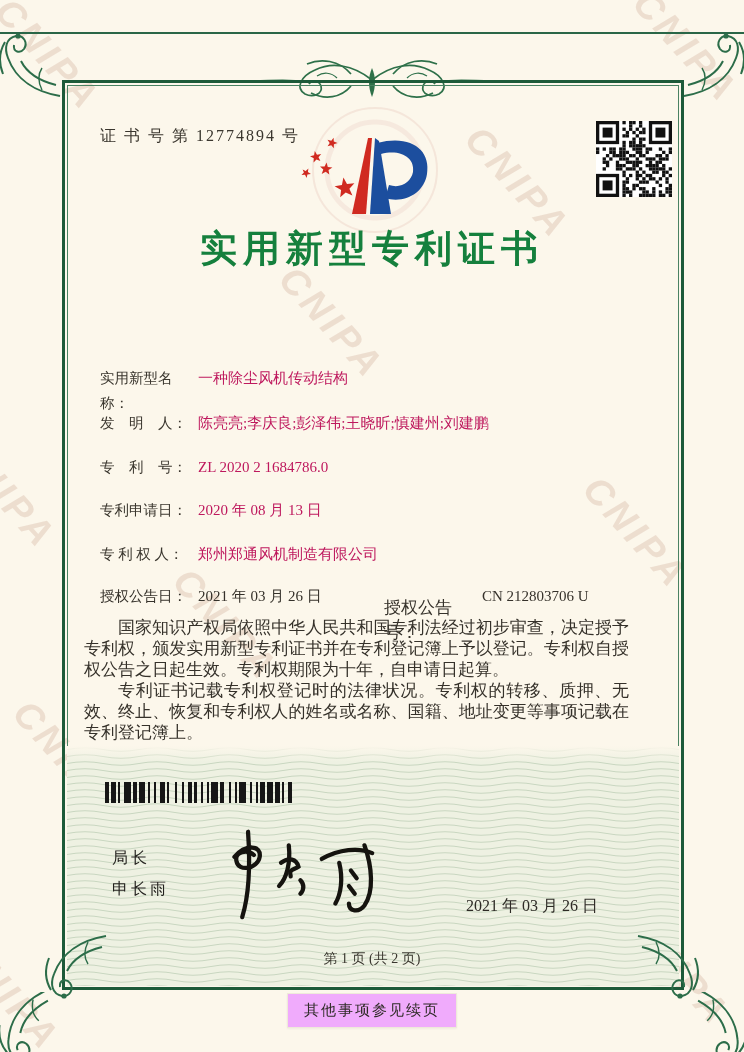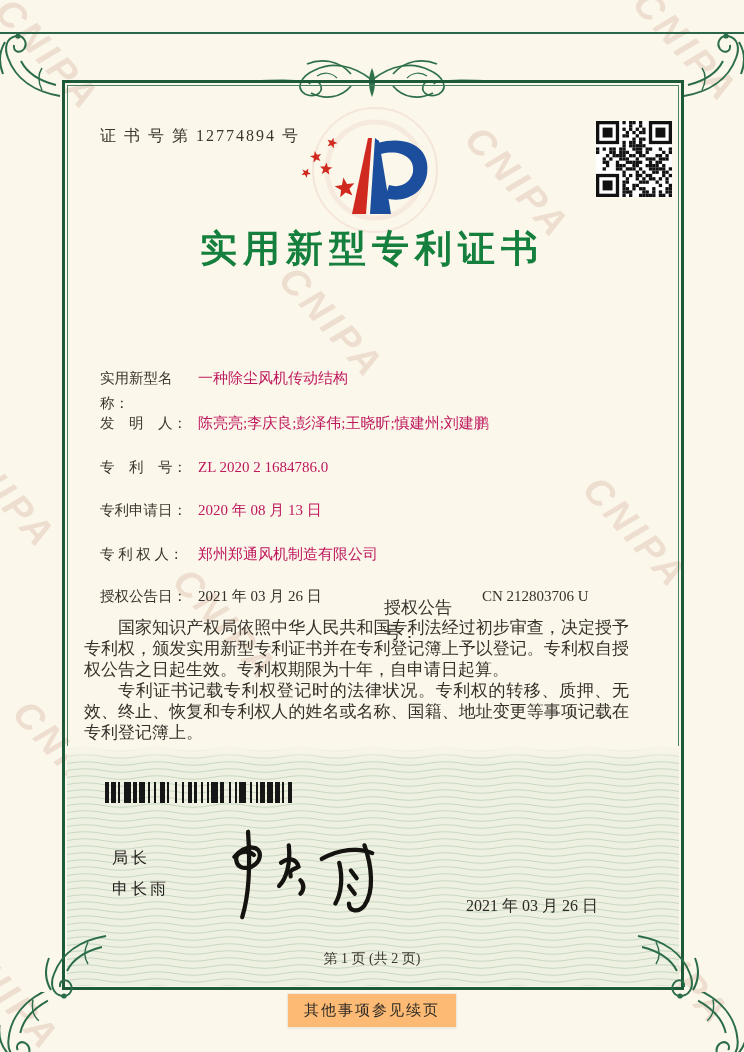--- a/index.html
+++ b/index.html
@@ -31,21 +31,21 @@
          line-height:21px;text-align:justify;color:#35312a;}
   .paras p{margin:0;text-indent:2em;}
   .barcode{position:absolute;left:105px;top:782px;width:190px;height:21px;display:flex;}
   .sig-block{position:absolute;left:112px;top:842px;font:16px "Liberation Sans",sans-serif;
              line-height:31px;letter-spacing:3px;color:#23211e;}
   .sig-svg{position:absolute;left:205px;top:824px;width:185px;height:97px;}
   .issue-date{position:absolute;left:466px;top:896px;font-size:16px;color:#2e2b26;}
   .pageinfo{position:absolute;left:62px;top:950px;width:620px;text-align:center;
             font-size:14px;color:#3a372f;}
   .footnote{position:absolute;left:50%;transform:translateX(-50%);top:993px;
-            background:#fdba74;border:1px solid #efe9da;padding:7px 16px;
+            background:#f0abfc;border:1px solid #efe9da;padding:7px 16px;
             font-size:15px;letter-spacing:2px;color:#2e2b26;box-shadow:0 1px 2px rgba(0,0,0,.05);}
   .fl{position:absolute;width:70px;height:70px;}
   .orn{position:absolute;left:247px;top:52px;width:250px;height:56px;}
 </style>
 </head>
 <body>
 
 <svg width="0" height="0" style="position:absolute">
   <defs>
     <g id="flourish" stroke="#2c6d49" fill="none" stroke-width="2">

